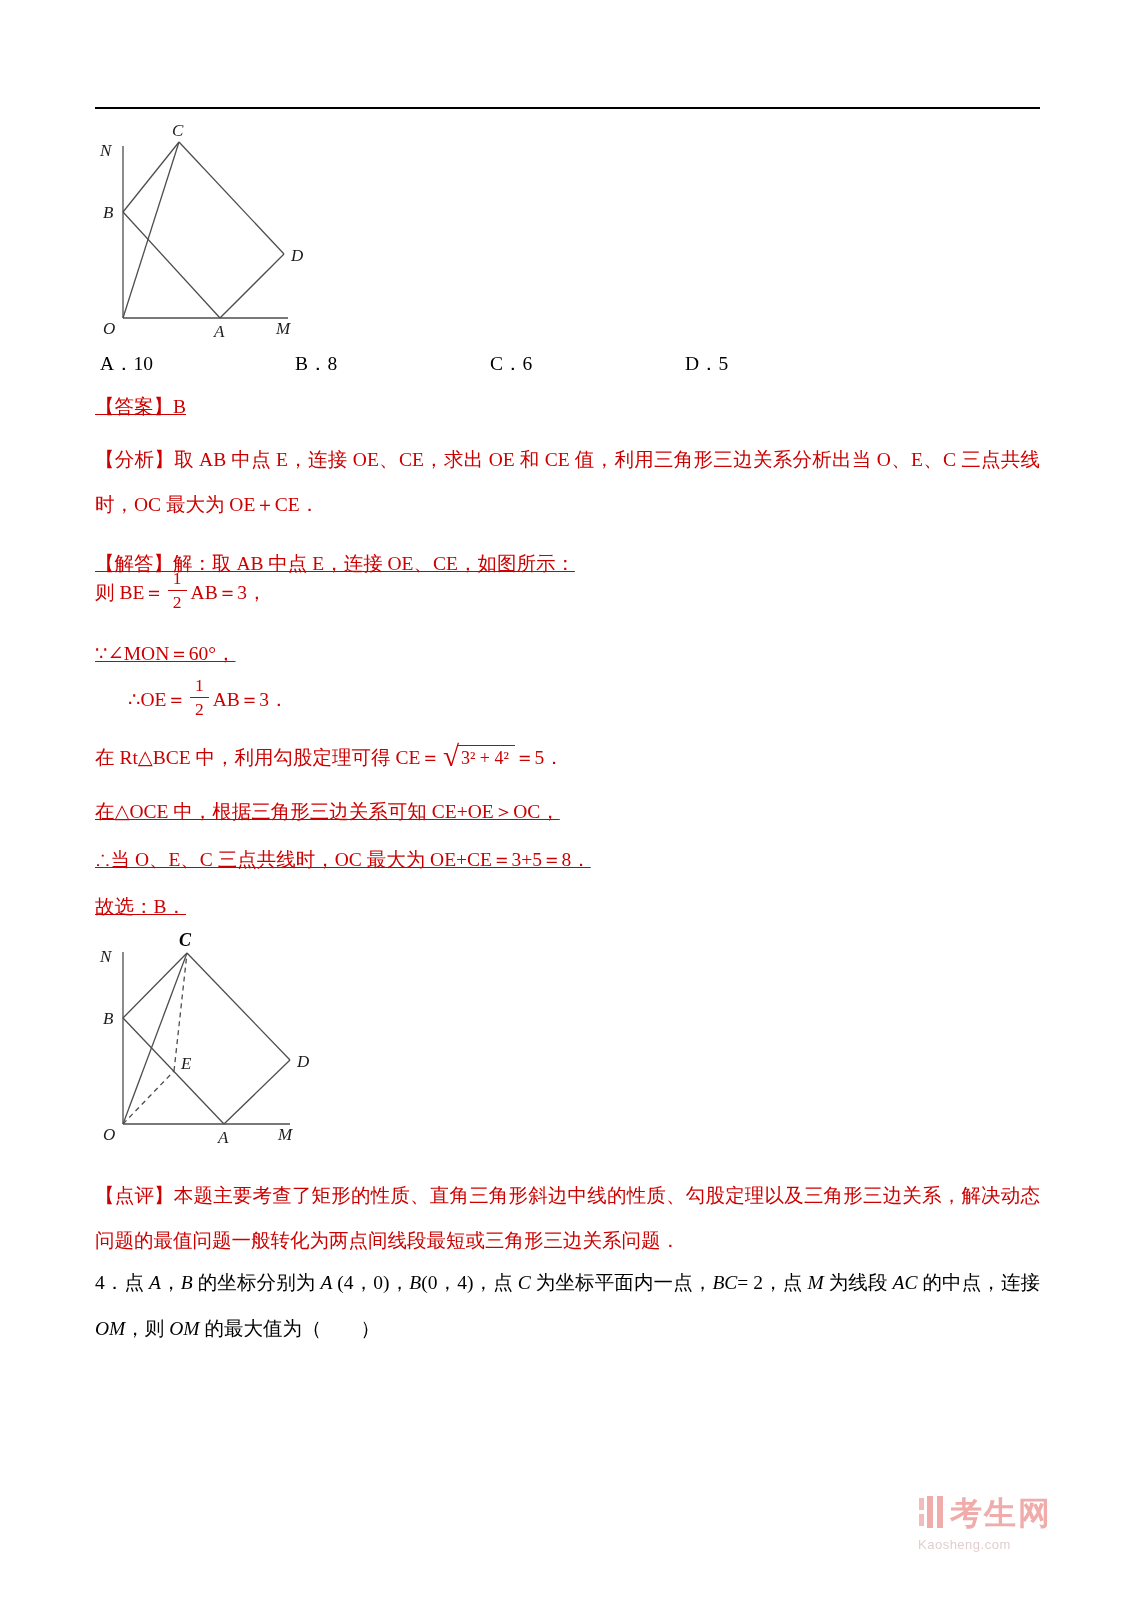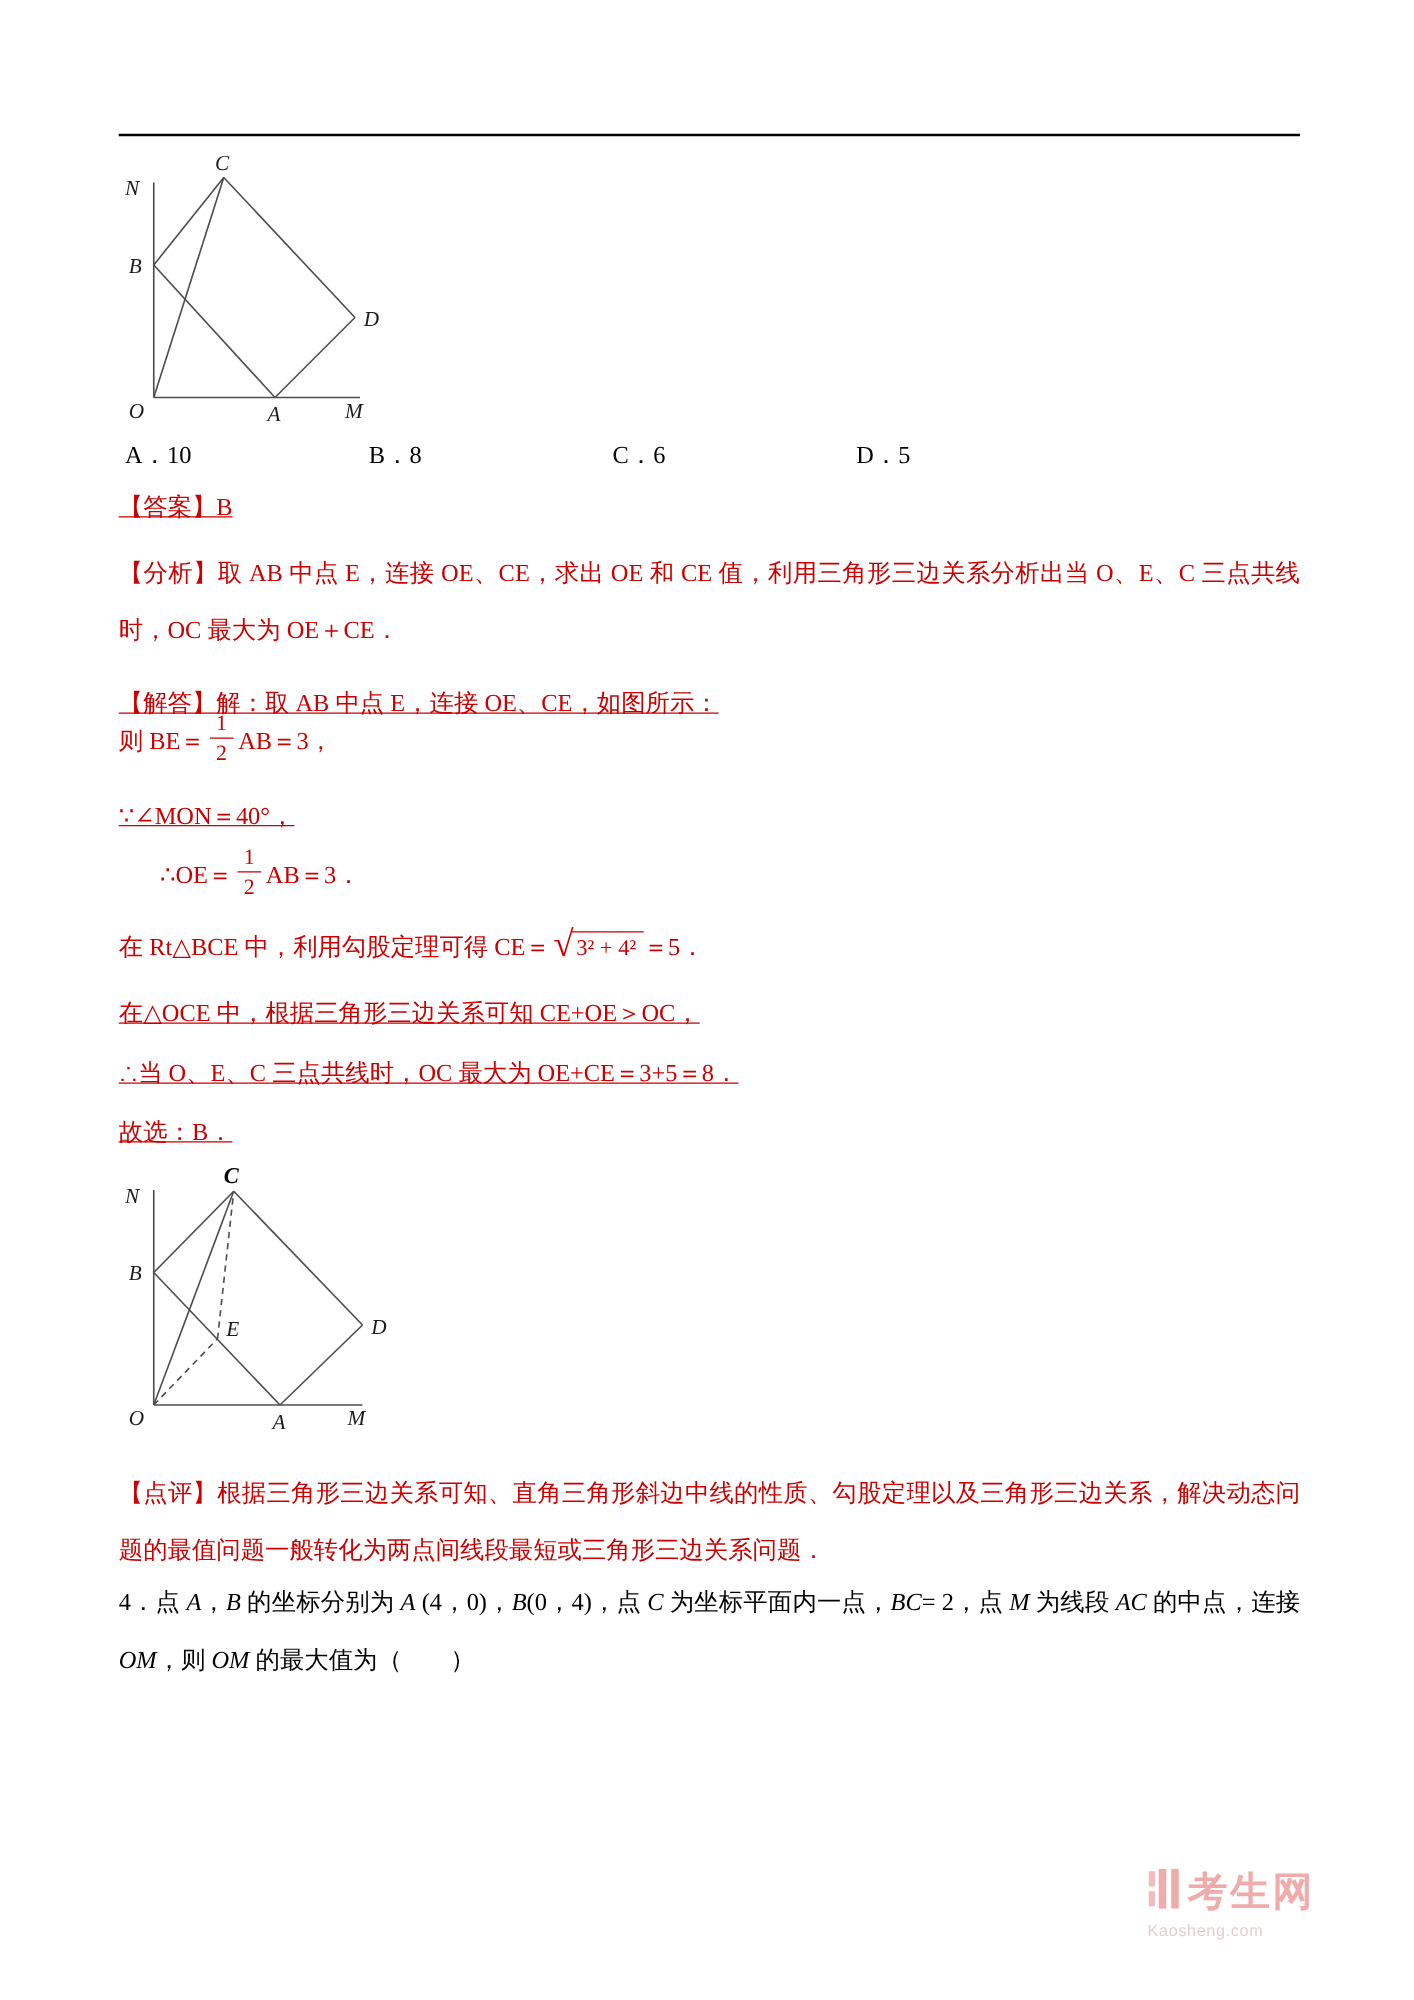--- a/index.html
+++ b/index.html
@@ -77,21 +77,21 @@
 
 <div class="abs formula red" style="top:563px;">
   <span>则 BE＝</span>
   <span class="frac">
     <span class="num">1</span>
     <span class="den">2</span>
   </span>
   <span>AB＝3，</span>
 </div>
 
-<div class="abs line red" style="top:640px;">∵∠MON＝40°，</div>
+<div class="abs line red" style="top:640px;">∵∠MON＝60°，</div>
 
 <div class="abs formula red" style="top:670px;margin-left:33px;">
   <span>∴OE＝</span>
   <span class="frac">
     <span class="num">1</span>
     <span class="den">2</span>
   </span>
   <span>AB＝3．</span>
 </div>
 
@@ -127,21 +127,21 @@
     <text class="pt-label-bold" x="89" y="20">C</text>
     <text class="pt-label" x="13" y="98">B</text>
     <text class="pt-label" x="207" y="141">D</text>
     <text class="pt-label" x="91" y="143">E</text>
     <text class="pt-label" x="13" y="214">O</text>
     <text class="pt-label" x="128" y="217">A</text>
     <text class="pt-label" x="188" y="214">M</text>
   </svg>
 </div>
 
-<div class="abs para red" style="top:1173px;">【点评】根据三角形三边关系可知、直角三角形斜边中线的性质、勾股定理以及三角形三边关系，解决动态问题的最值问题一般转化为两点间线段最短或三角形三边关系问题．</div>
+<div class="abs para red" style="top:1173px;">【点评】本题主要考查了矩形的性质、直角三角形斜边中线的性质、勾股定理以及三角形三边关系，解决动态问题的最值问题一般转化为两点间线段最短或三角形三边关系问题．</div>
 
 <div class="abs para" style="top:1260px;line-height:46px;"><span>4．点 </span><i>A</i><span>，</span><i>B</i><span> 的坐标分别为 </span><i>A</i><span> (4，0)，</span><i>B</i><span>(0，4)，点 </span><i>C</i><span> 为坐标平面内一点，</span><i>BC</i><span>= 2，点 </span><i>M</i><span> 为线段 </span><i>AC</i><span> 的中点，连接 </span><i>OM</i><span>，则 </span><i>OM</i><span> 的最大值为（　　）</span></div>
 
 <div class="watermark">
   <div class="wm-row">
     <span>
       <svg width="26" height="32" viewBox="0 0 26 32">
         <rect x="1" y="2" width="5" height="12" fill="#f0a6a6"></rect>
         <rect x="1" y="18" width="5" height="12" fill="#f0a6a6"></rect>
         <rect x="9" y="0" width="6" height="32" fill="#ec8f8f"></rect>

